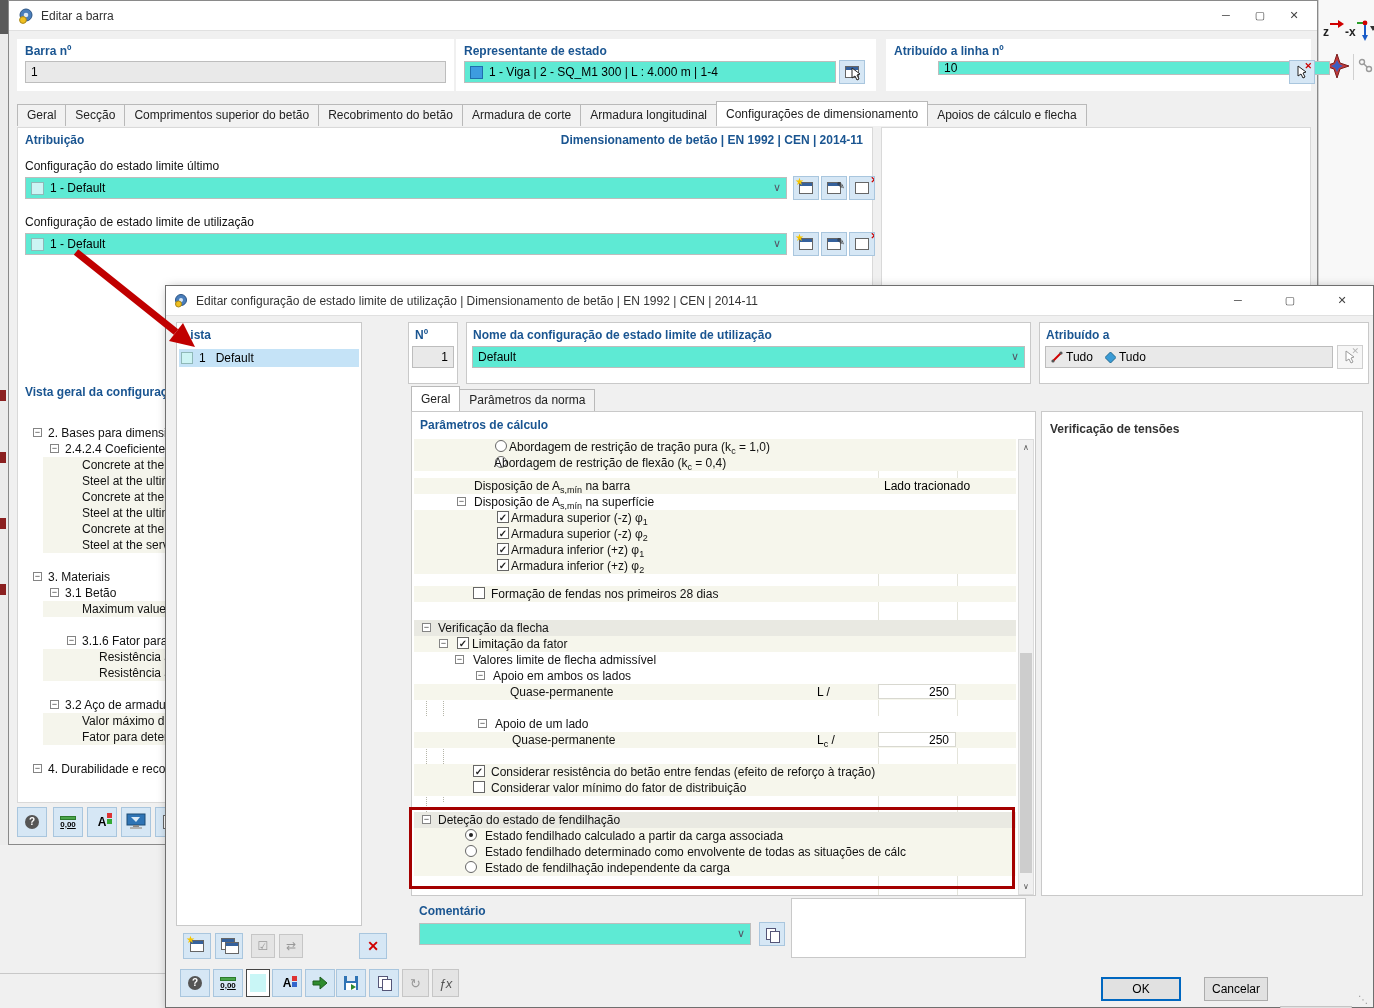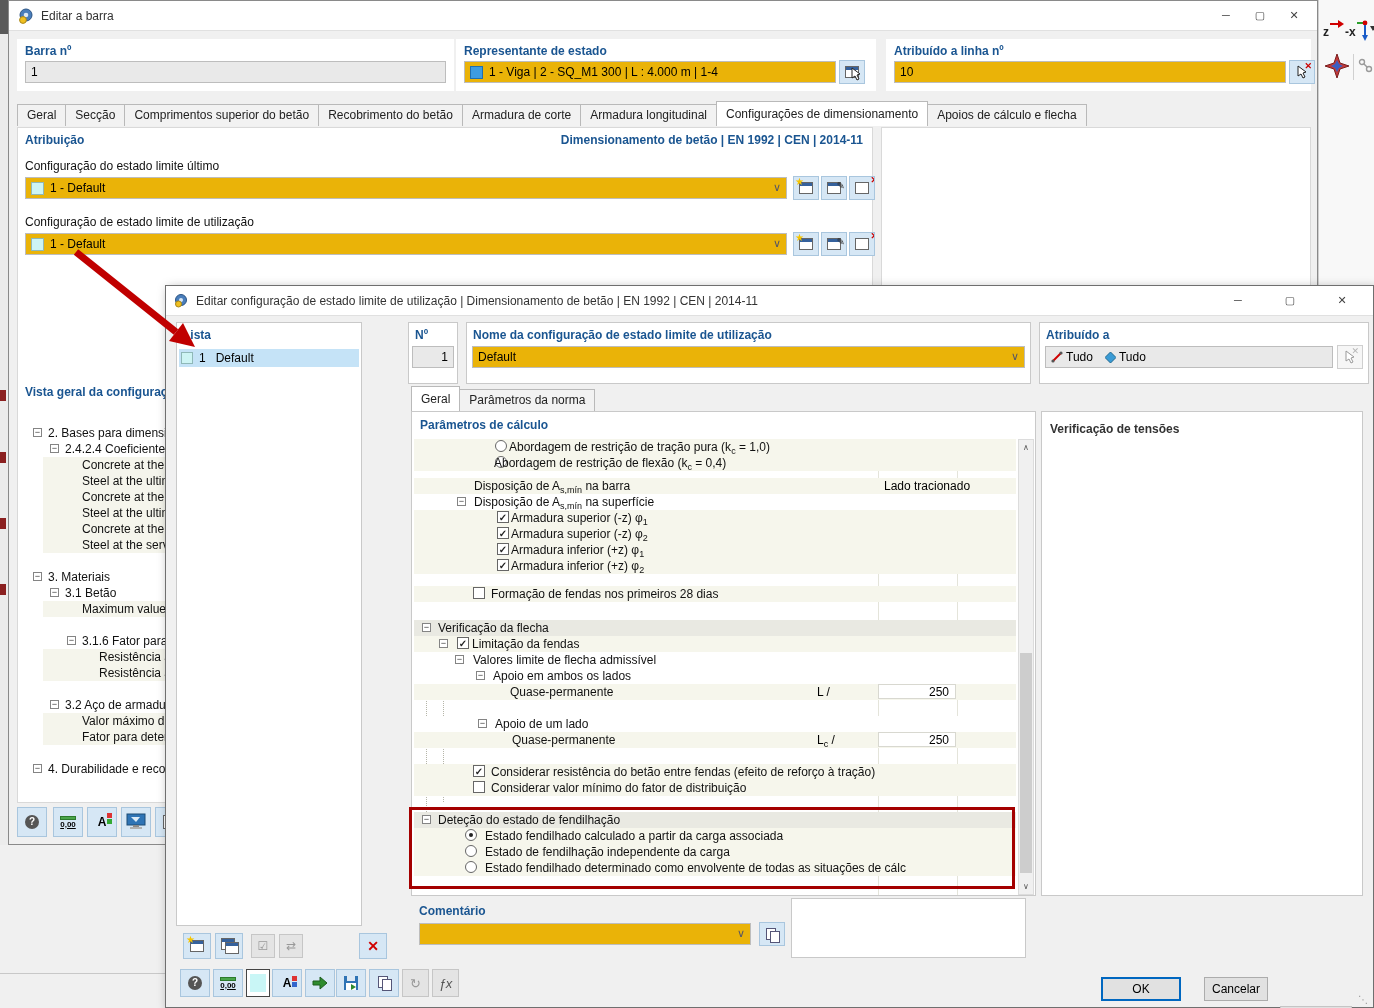--- a/index.html
+++ b/index.html
@@ -7,21 +7,21 @@
 #stage{position:relative;width:1374px;height:1008px;overflow:hidden;background:#ececec;font-family:"Liberation Sans",sans-serif}
 .abs{position:absolute}
 .dlg{position:absolute;background:#f0f0f0;border:1px solid #8a8a8a}
 .tbar{position:absolute;left:0;top:0;right:0;height:30px;background:#fff;border-bottom:1px solid #e0e0e0;display:flex;align-items:center}
 .ttl{font-size:12px;color:#333;margin-left:7px;white-space:nowrap}
 .wb{position:absolute;top:2px;width:34px;height:24px;display:flex;align-items:center;justify-content:center;font-size:11px;color:#444;cursor:default}
 .card{position:absolute;background:#fff}
 .blab{position:absolute;font-size:12px;font-weight:bold;color:#1a5591;white-space:nowrap}
 .dlab{position:absolute;font-size:12px;color:#111;white-space:nowrap}
 .field{position:absolute;font-size:12px;color:#000;display:flex;align-items:center;padding-left:5px;border:1px solid #bdbdbd;white-space:nowrap}
-.f-gray{background:#e9e9e9}.f-lav{background:#eab308}
+.f-gray{background:#e9e9e9}.f-lav{background:#5eead4}
 .chev{position:absolute;right:5px;top:3px;color:#556;font-size:11px}
 .swatch{display:inline-block;width:13px;height:13px;border:1px solid #8fb8b8;background:#cdf4f4;margin-right:6px;flex:none}
 .sw-blue{background:#3d9ce0;border-color:#1f6fae}
 .ibtn{position:absolute;width:26px;height:24px;background:#d6e7f5;border:1px solid #a9c6de;display:flex;align-items:center;justify-content:center;overflow:hidden}
 .ibtn.gray{background:#e4e4e4;border-color:#c6c6c6;color:#999}
 .tabstrip{position:absolute;display:flex;align-items:flex-end;z-index:2}
 .tab{font-size:12px;color:#222;background:#f2f2f2;border:1px solid #b9b9b9;border-bottom:none;padding:3px 9px 4px;margin-right:-1px;white-space:nowrap}
 .tab.on{background:#fff;padding-top:5px;padding-bottom:5px;position:relative;z-index:3}
 .trow{position:relative;height:16px;font-size:12px}
 .ptxt{position:absolute;top:1px;white-space:nowrap;color:#111;font-size:12px}
@@ -127,21 +127,21 @@
           <b class="wtop"></b>
         </span>
       <svg style="position:absolute;left:10px;top:6px" width="12" height="14">
           <polygon points="2,1 2,11 5,9 7,13 9,12 7,8 10,7" fill="#fff" stroke="#222"></polygon>
         </svg>
     </div>
 
     <div class="card" style="left:877px;top:38px;width:425px;height:52px">
       <span class="blab" style="left:8px;top:5px">Atribuído a linha nº</span>
     </div>
-    <div class="field f-lav" style="left:885px;top:60px;width:392px;height:22px">
+    <div class="field f-lav" style="left:929px;top:60px;width:392px;height:14px">
       <span>10</span>
     </div>
     <div class="ibtn" style="left:1280px;top:59px">
       <svg width="12" height="14">
           <polygon points="2,1 2,11 5,9 7,13 9,12 7,8 10,7" fill="#fff" stroke="#222"></polygon>
         </svg>
       <span style="position:absolute;right:2px;top:0;color:#c00;font-size:9px;font-weight:bold">✕</span>
     </div>
 
     <div class="tabstrip" style="left:8px;top:100px">
@@ -436,21 +436,21 @@
             <span class="ptxt" style="left: 77px;">Formação de fendas nos primeiros 28 dias</span>
           </div>
           <div style="height: 18px;"></div>
           <div class="prow phead">
             <span class="exp" style="left: 8px;">−</span>
             <span class="ptxt" style="left: 24px;">Verificação da flecha</span>
           </div>
           <div class="prow ptint">
             <span class="exp" style="left: 25px;">−</span>
             <span class="cbx" style="left: 43px;">✓</span>
-            <span class="ptxt" style="left: 58px;">Limitação da fendas</span>
+            <span class="ptxt" style="left: 58px;">Limitação da fator</span>
           </div>
           <div class="prow pplain">
             <span class="exp" style="left: 41px;">−</span>
             <span class="ptxt" style="left: 59px;">Valores limite de flecha admissível</span>
           </div>
           <div class="prow pplain">
             <span class="exp" style="left: 62px;">−</span>
             <span class="ptxt" style="left: 79px;">Apoio em ambos os lados</span>
           </div>
           <div class="prow ptint">
@@ -481,25 +481,25 @@
           <div class="prow phead">
             <span class="exp" style="left: 8px;">−</span>
             <span class="ptxt" style="left: 24px;">Deteção do estado de fendilhação</span>
           </div>
           <div class="prow ptint">
             <span class="rad sel" style="left: 51px;"></span>
             <span class="ptxt" style="left: 71px;">Estado fendilhado calculado a partir da carga associada</span>
           </div>
           <div class="prow ptint">
             <span class="rad" style="left: 51px;"></span>
+            <span class="ptxt" style="left: 71px;">Estado fendilhado determinado como envolvente de todas as situações de cálc</span>
+          </div>
+          <div class="prow ptint">
+            <span class="rad" style="left: 51px;"></span>
             <span class="ptxt" style="left: 71px;">Estado de fendilhação independente da carga</span>
-          </div>
-          <div class="prow ptint">
-            <span class="rad" style="left: 51px;"></span>
-            <span class="ptxt" style="left: 71px;">Estado fendilhado determinado como envolvente de todas as situações de cálc</span>
           </div>
         </div>
       <div class="scrl" style="left:606px;top:27px;height:456px">
         <div class="sarw" style="top:0">∧</div>
         <div class="thumb" style="top:213px;height:220px"></div>
         <div class="sarw" style="bottom:0">∨</div>
       </div>
     </div>
 
     <div class="abs" style="left:243px;top:521px;width:606px;height:82px;border:3px solid #a40000;z-index:6;pointer-events:none"></div>

